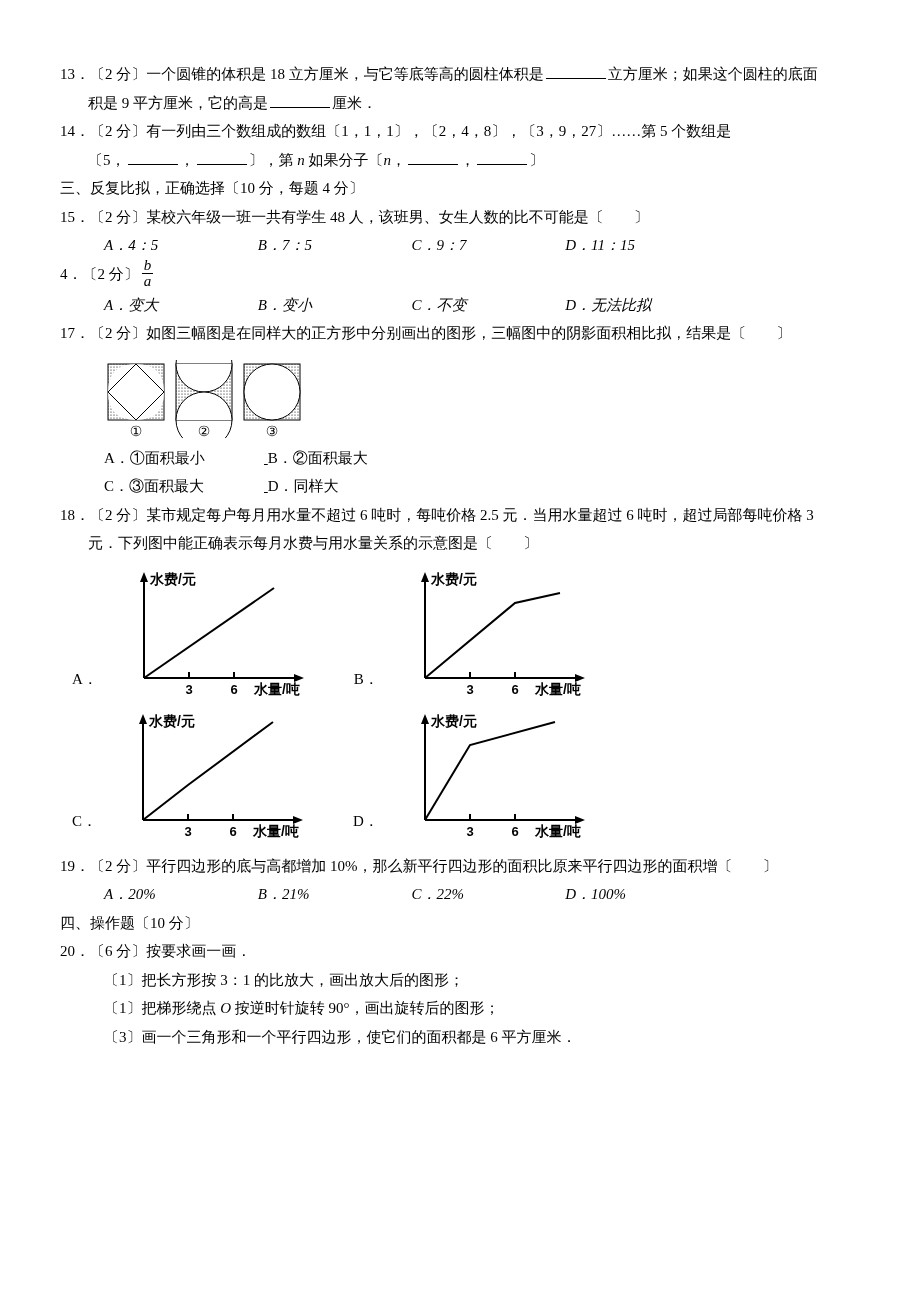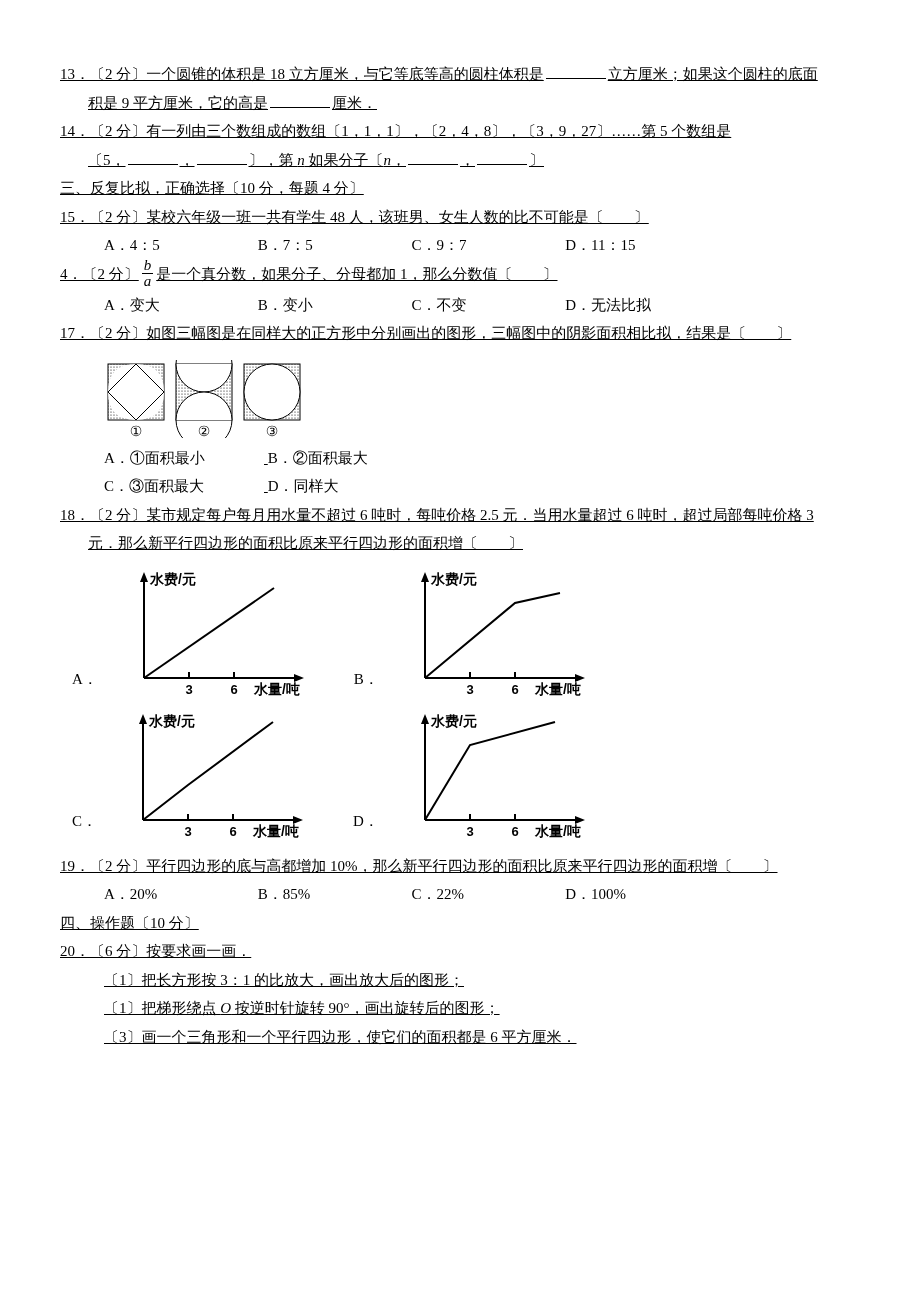--- a/index.html
+++ b/index.html
@@ -16,25 +16,25 @@
     .blank {
       display: inline-block;
       border-bottom: 1px solid #000;
       min-width: 50px;
       height: 1em;
       vertical-align: baseline;
       margin: 0 2px;
     }
     .blank.w70 { min-width: 60px; }
     .blank.w50 { min-width: 50px; }
-    .q { margin: 0; text-decoration: underline; }
+    .q { margin: 0; }
     .indent1 { padding-left: 28px; }
     .indent2 { padding-left: 44px; }
     .opts { padding-left: 44px; }
-    .opts span { display: inline-block; min-width: 150px; }
+    .opts span { display: inline-block; min-width: 150px; font-style: italic; }
     .fraction {
       display: inline-block;
       vertical-align: middle;
       text-align: center;
       font-family: serif;
       line-height: 1;
       margin: 0 3px;
       position: relative;
       top: -2px;
     }
@@ -73,21 +73,21 @@
 
 <div class="q">15．〔2 分〕某校六年级一班一共有学生 48 人，该班男、女生人数的比不可能是〔　　〕</div>
 <div class="opts">
   <span>A．4：5</span>
   <span>B．7：5</span>
   <span>C．9：7</span>
   <span>D．11：15</span>
 </div>
 
 <div class="q">
-  <span>4．〔2 分〕</span><span class="fraction"><span class="num">b</span><span class="den">a</span></span><span>是一个真分数，如果分子、分母都加 1，那么分数值〔　　〕</span>
+  <span>4．〔2 分〕</span><span class="fraction"><span class="num">b</span><span class="den">a</span></span>
 </div>
 <div class="opts">
   <span>A．变大</span>
   <span>B．变小</span>
   <span>C．不变</span>
   <span>D．无法比拟</span>
 </div>
 
 <div class="q">17．〔2 分〕如图三幅图是在同样大的正方形中分别画出的图形，三幅图中的阴影面积相比拟，结果是〔　　〕</div>
 <div class="fig-row">
@@ -129,21 +129,21 @@
 <div class="halfopts">
   <span class="half">A．①面积最小</span>
   <span class="half">B．②面积最大</span>
 </div>
 <div class="halfopts">
   <span class="half">C．③面积最大</span>
   <span class="half">D．同样大</span>
 </div>
 
 <div class="q">18．〔2 分〕某市规定每户每月用水量不超过 6 吨时，每吨价格 2.5 元．当用水量超过 6 吨时，超过局部每吨价格 3</div>
-<div class="q indent1">元．那么新平行四边形的面积比原来平行四边形的面积增〔　　〕</div>
+<div class="q indent1">元．下列图中能正确表示每月水费与用水量关系的示意图是〔　　〕</div>
 
 <div class="chart-grid">
   <div class="chart-row">
     <div class="chart-item">
       <span class="chart-letter">A．</span>
       <svg width="210" height="130">
         <line x1="40" y1="110" x2="40" y2="8" stroke="#000" stroke-width="2"></line>
         <polygon points="40,4 36,14 44,14" fill="#000"></polygon>
         <line x1="40" y1="110" x2="195" y2="110" stroke="#000" stroke-width="2"></line>
         <polygon points="200,110 190,106 190,114" fill="#000"></polygon>
@@ -205,21 +205,21 @@
         <text x="130" y="126" text-anchor="middle" class="tick-label">6</text>
         <text x="150" y="126" class="axis-label">水量/吨</text>
       </svg>
     </div>
   </div>
 </div>
 
 <div class="q">19．〔2 分〕平行四边形的底与高都增加 10%，那么新平行四边形的面积比原来平行四边形的面积增〔　　〕</div>
 <div class="opts">
   <span>A．20%</span>
-  <span>B．85%</span>
+  <span>B．21%</span>
   <span>C．22%</span>
   <span>D．100%</span>
 </div>
 
 <div class="q">四、操作题〔10 分〕</div>
 
 <div class="q">20．〔6 分〕按要求画一画．</div>
 <div class="q indent2">〔1〕把长方形按 3：1 的比放大，画出放大后的图形；</div>
 <div class="q indent2">
   <span>〔1〕把梯形绕点 </span><span class="italic">O</span><span> 按逆时针旋转 90°，画出旋转后的图形；</span>

